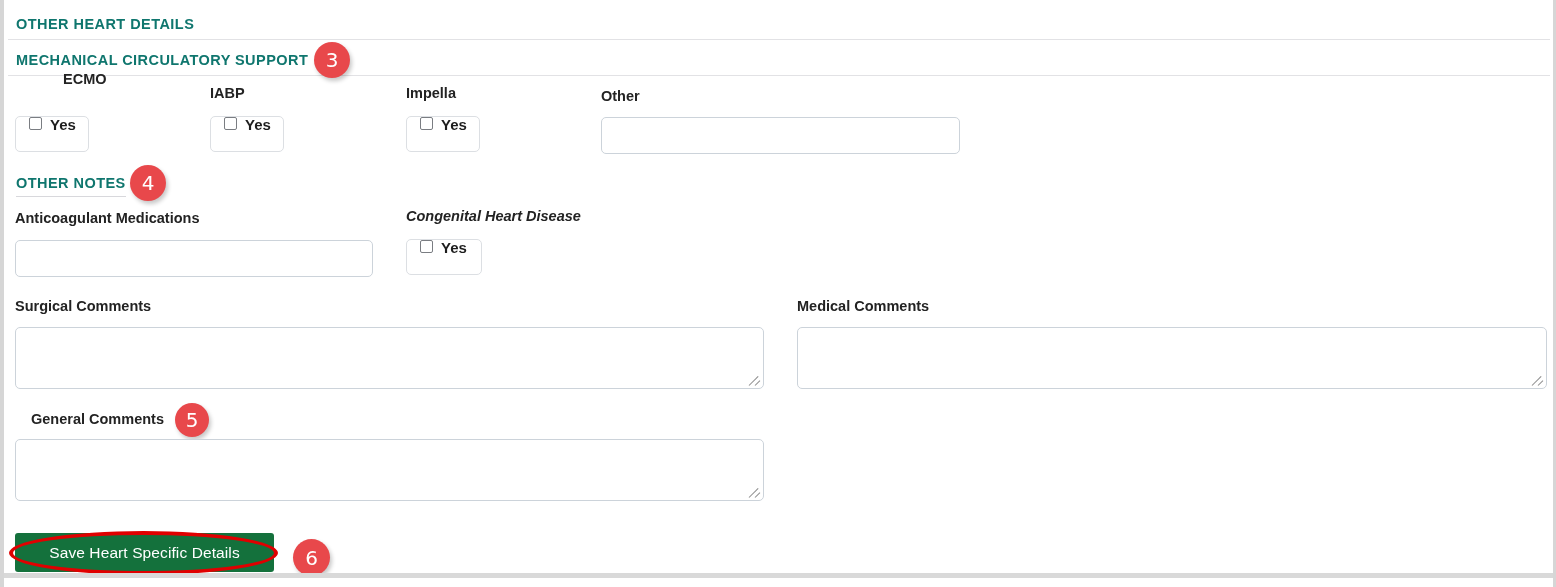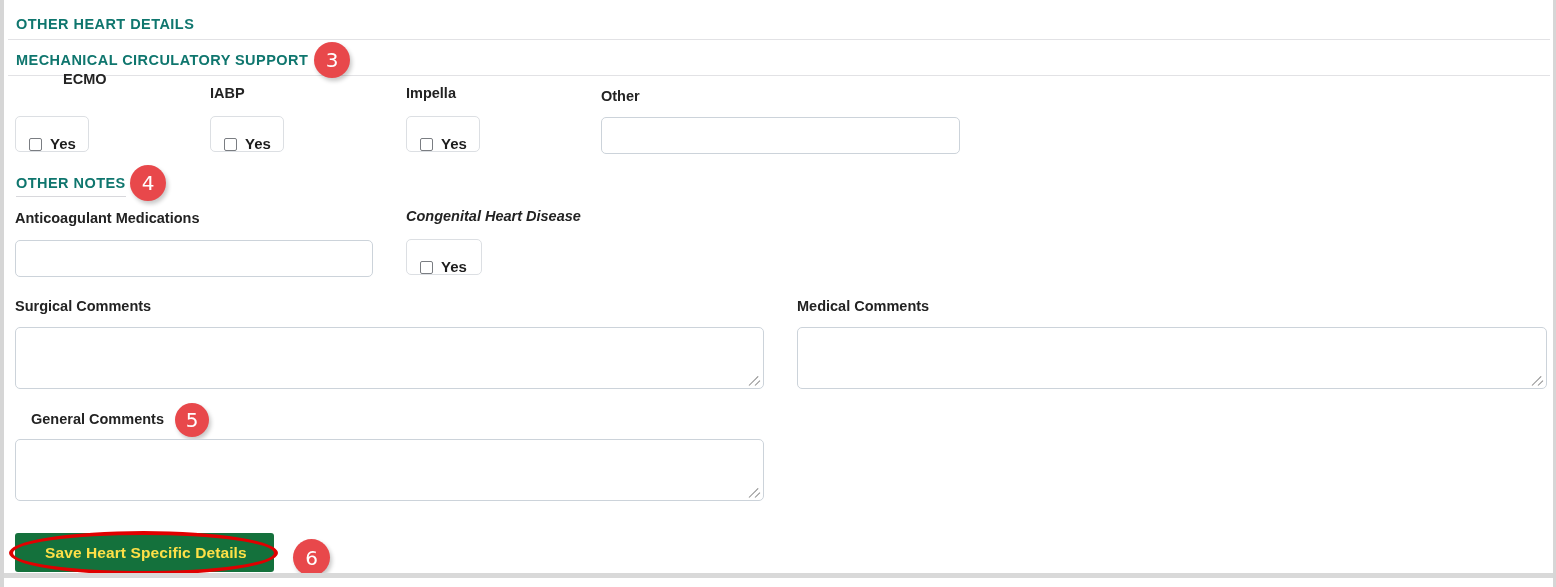--- a/index.html
+++ b/index.html
@@ -57,21 +57,21 @@
     white-space: nowrap;
   }
 
   
   .check-well {
     position: absolute;
     background: #ffffff;
     border: 1px solid #dcdfe3;
     border-radius: 5px;
     display: flex;
-    align-items: flex-end;
+    align-items: flex-start;
     gap: 8px;
     padding: 0 13px;
   }
   .cbox {
     width: 13px; height: 13px;
     border: 1px solid #7a7d82;
     border-radius: 2px;
     background: #ffffff;
     flex: none;
   }
@@ -126,26 +126,26 @@
   }
   .grip::after {
     width: 7px; left: 6px; top: 11px;
     transform: rotate(-45deg);
   }
 
   
   .save-btn {
     position: absolute;
     background: #14713c;
-    color: #fde047;
+    color: #ffffff;
     border: none;
     border-radius: 3px;
     font-family: inherit;
     font-size: 15.5px;
-    font-weight: 700;
+    font-weight: 400;
     letter-spacing: 0.1px;
     cursor: pointer;
     padding: 0 30px;
     text-align: center;
     white-space: nowrap;
   }
 
   
   .badge {
     position: absolute;

